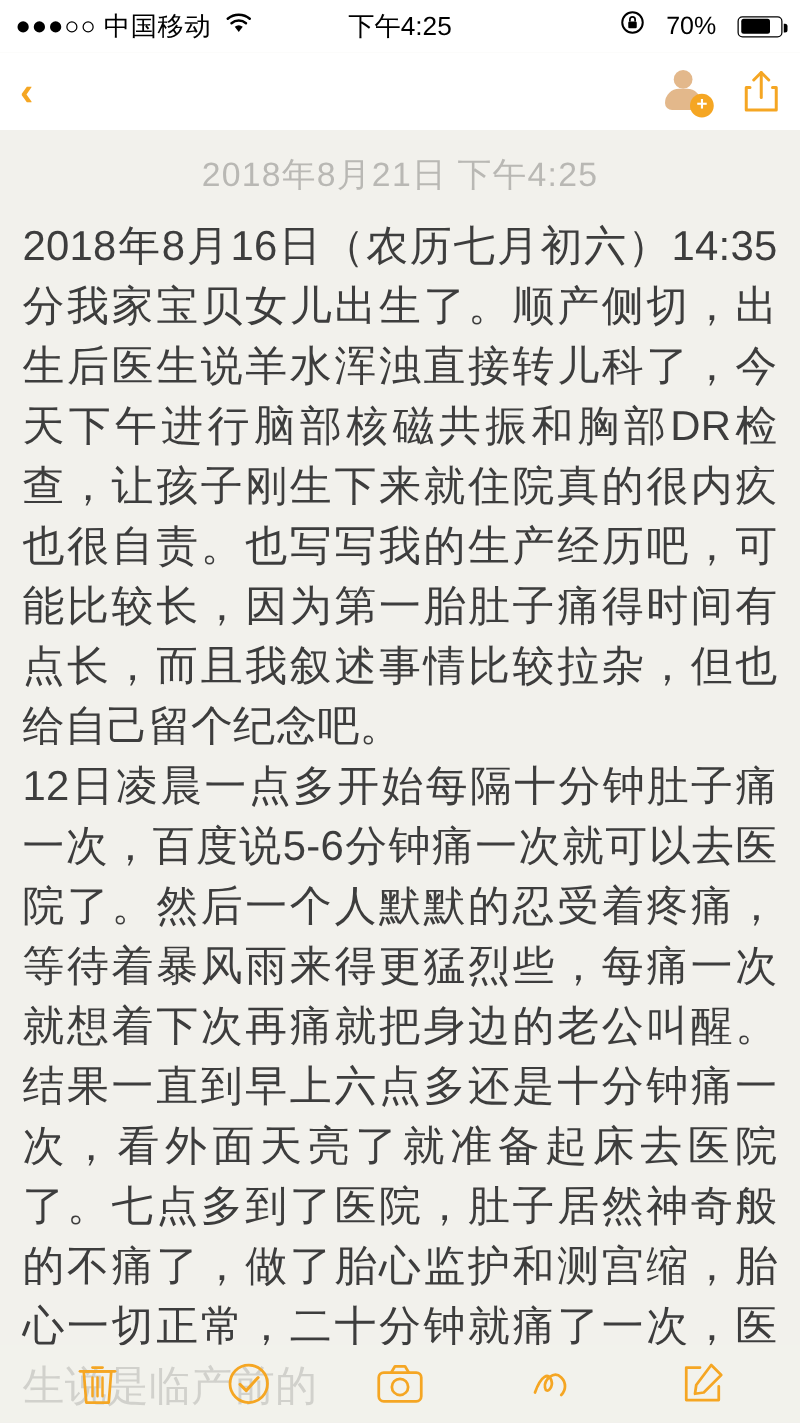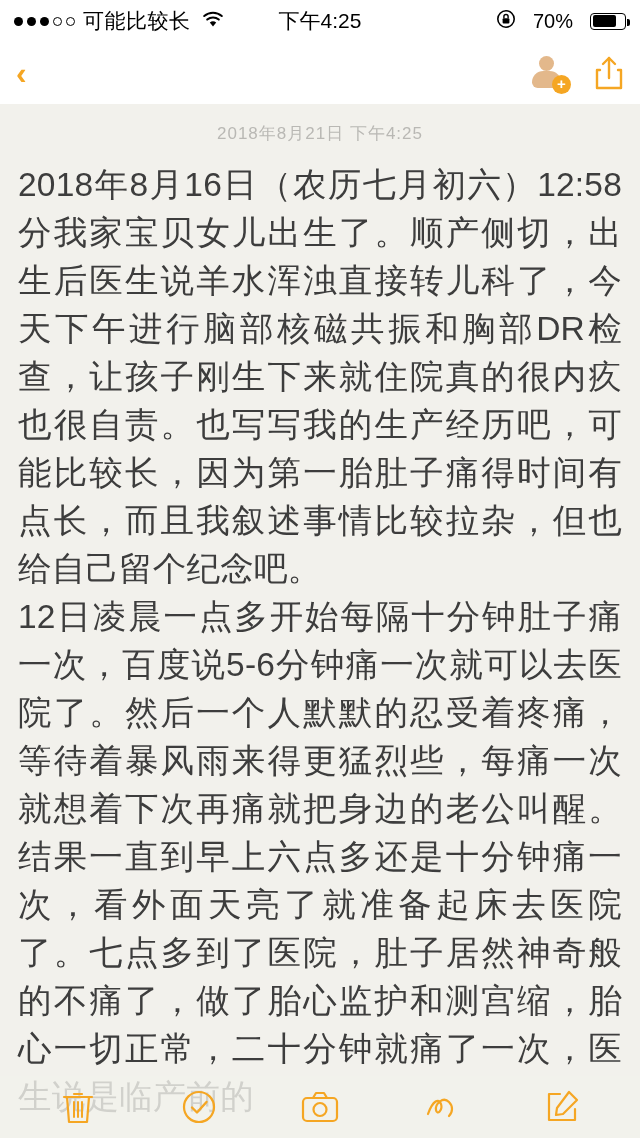--- a/index.html
+++ b/index.html
@@ -133,21 +133,21 @@
   .note {
     flex: 1 1 auto;
     overflow: hidden;
     padding: 0 18px;
     background: #f2f1ec;
     position: relative;
   }
   .note-date {
     text-align: center;
     color: #b9b8b4;
-    font-size: 17px;
+    font-size: 27px;
     padding: 18px 0 16px 0;
     letter-spacing: 1px;
   }
   .note-body {
     font-size: 33.5px;
     line-height: 48px;
     color: #3d3d3d;
     letter-spacing: 0.2px;
   }
   .note-body p { margin: 0; text-align: justify; }
@@ -178,21 +178,21 @@
 
   <div class="statusbar">
     <div class="status-left">
       <div class="dots">
         <span class="dot"></span>
           <span class="dot"></span>
           <span class="dot"></span>
         <span class="dot hollow"></span>
           <span class="dot hollow"></span>
       </div>
-      <span class="carrier">可能比较长</span>
+      <span class="carrier">中国移动</span>
       <span class="wifi">
         <svg width="24" height="18" viewBox="0 0 24 18">
           <path d="M12 16.5l-3.2-4.1a5.2 5.2 0 0 1 6.4 0z" fill="#000"></path>
           <path d="M3.2 6.0a13.5 13.5 0 0 1 17.6 0" stroke="#000" stroke-width="2" fill="none" stroke-linecap="round"></path>
           <path d="M6.2 9.6a9 9 0 0 1 11.6 0" stroke="#000" stroke-width="2" fill="none" stroke-linecap="round"></path>
         </svg>
       </span>
     </div>
     <div class="status-center">
       <span>下午4:25</span>
@@ -229,21 +229,21 @@
           <path d="M9 9 L15 3 L21 9" stroke="#f5a623" stroke-width="2.4" stroke-linecap="round" stroke-linejoin="round" fill="none"></path>
           <path d="M6 15 L3 15 L3 33 L27 33 L27 15 L24 15" stroke="#f5a623" stroke-width="2.4" stroke-linecap="round" stroke-linejoin="round" fill="none"></path>
         </svg>
       </div>
     </div>
   </div>
 
   <div class="note">
     <div class="note-date">2018年8月21日 下午4:25</div>
     <div class="note-body">
-      <p>2018年8月16日（农历七月初六）12:58分我家宝贝女儿出生了。顺产侧切，出生后医生说羊水浑浊直接转儿科了，今天下午进行脑部核磁共振和胸部DR检查，让孩子刚生下来就住院真的很内疚也很自责。也写写我的生产经历吧，可能比较长，因为第一胎肚子痛得时间有点长，而且我叙述事情比较拉杂，但也给自己留个纪念吧。</p>
+      <p>2018年8月16日（农历七月初六）14:35分我家宝贝女儿出生了。顺产侧切，出生后医生说羊水浑浊直接转儿科了，今天下午进行脑部核磁共振和胸部DR检查，让孩子刚生下来就住院真的很内疚也很自责。也写写我的生产经历吧，可能比较长，因为第一胎肚子痛得时间有点长，而且我叙述事情比较拉杂，但也给自己留个纪念吧。</p>
       <p>12日凌晨一点多开始每隔十分钟肚子痛一次，百度说5-6分钟痛一次就可以去医院了。然后一个人默默的忍受着疼痛，等待着暴风雨来得更猛烈些，每痛一次就想着下次再痛就把身边的老公叫醒。结果一直到早上六点多还是十分钟痛一次，看外面天亮了就准备起床去医院了。七点多到了医院，肚子居然神奇般的不痛了，做了胎心监护和测宫缩，胎心一切正常，二十分钟就痛了一次，医生说是临产前的</p>
     </div>
 
     <div class="toolbar">
       <div class="tb-btn">
         <span>
           <svg width="34" height="36" viewBox="0 0 34 36">
             <path d="M6 8 L28 8 L26 33 L8 33 Z" stroke="#f5a623" stroke-width="2.2" fill="none" stroke-linejoin="round"></path>
             <path d="M3 8 L31 8" stroke="#f5a623" stroke-width="2.2" stroke-linecap="round"></path>
             <path d="M13 5 L21 5" stroke="#f5a623" stroke-width="2.2" stroke-linecap="round"></path>

